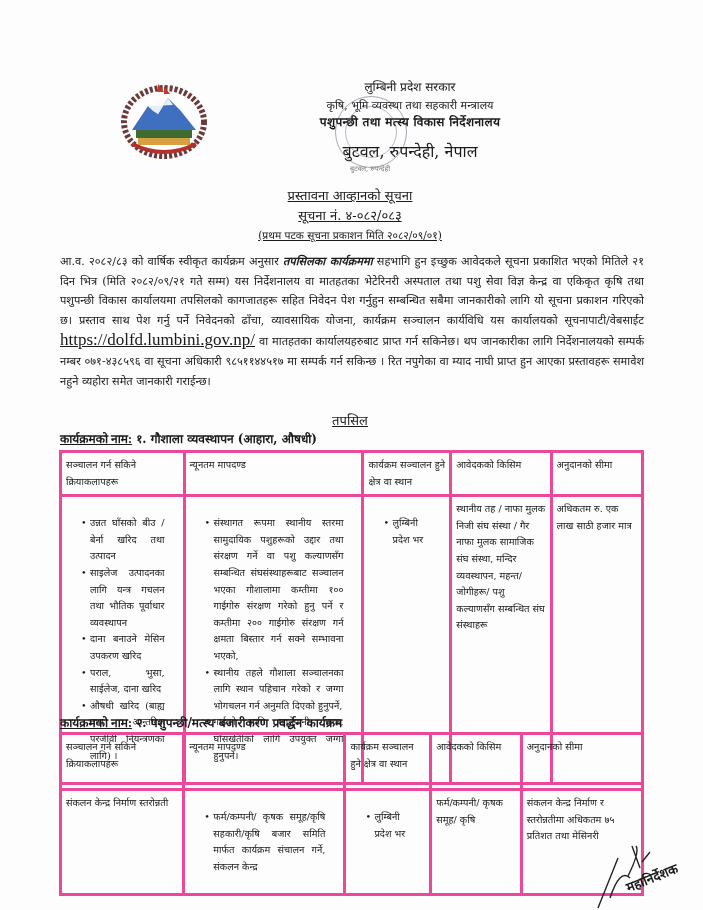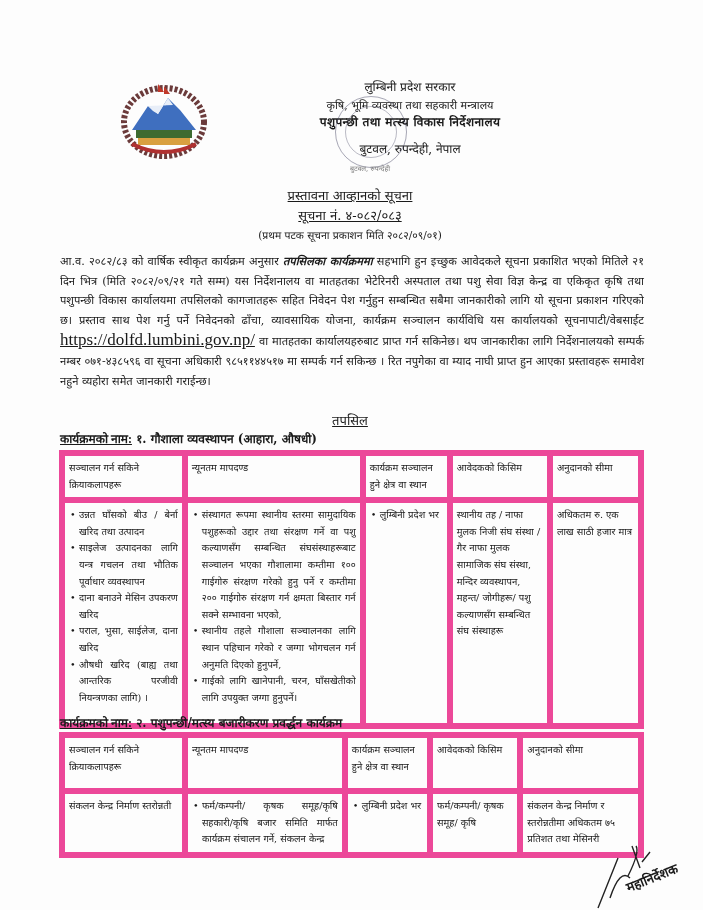--- a/index.html
+++ b/index.html
@@ -4,40 +4,40 @@
 <style>
   html, body { margin:0; padding:0; }
   body { width:703px; height:910px; background:#fdfdfd; position:relative; overflow:hidden;
          font-family:"DejaVu Serif", serif; color:#1a1a1a; }
   .abs { position:absolute; }
   .logo { left:118px; top:80px; width:92px; height:80px; }
   .hdr { left:200px; width:420px; text-align:center; }
   .h1 { top:78px; font-size:12px; }
   .h2 { top:97px; font-size:11px; }
   .h3 { top:113px; font-size:12px; font-weight:bold; letter-spacing:0.3px; }
-  .h4 { top:140px; font-size:12px; }
+  .h4 { top:140px; font-size:16px; }
   .seal { left:335px; top:96px; width:70px; height:70px; border-radius:50%;
           border:1.5px solid rgba(60,60,90,0.45); }
   .seal2 { left:345px; top:106px; width:50px; height:50px; border-radius:50%;
           border:1px solid rgba(60,60,90,0.35); }
   .sealtxt { left:340px; top:164px; font-size:7px; color:#777; width:60px; text-align:center; }
-  .title { left:150px; width:400px; text-align:center; }
+  .title { left:150px; width:400px; text-align:center;text-decoration:underline; }
   .t1 { top:186px; font-size:13px; text-decoration:underline; }
   .t2 { top:206px; font-size:13px; text-decoration:underline; }
   .t3 { top:228px; font-size:10.5px; }
   .para { left:60px; top:252px; width:584px; font-size:11.2px; line-height:19.6px; text-align:justify; }
   .para a { color:#1a1a1a; text-decoration:underline; font-family:"Liberation Serif", serif; font-size:17px; }
   .tapsil { left:150px; width:400px; top:411px; text-align:center; font-size:13px; text-decoration:underline; }
   .progname { left:60px; font-size:12px; font-weight:bold; }
   .progname .lbl { text-decoration:underline;font-family:Liberation Serif, serif; }
   table { position:absolute; border-collapse:collapse; font-size:9.6px; }
-  td { border:6px solid #ec4899; vertical-align:top; padding:4px 4px; line-height:16.6px; }
+  td { border:3px solid #ec4899; vertical-align:top; padding:4px 4px; line-height:16.6px; }
   .t1tbl { left:59px; top:450px; width:585px; }
   .t2tbl { left:59px; top:732px; width:585px; }
-  ul { margin:0; padding:0 0 0 10px; list-style:none; }
+  ul { margin:14px; padding:0 0 0 10px; list-style:none; }
   li { position:relative; text-align:justify; }
   li::before { content:"•"; position:absolute; left:-9px; }
   .sig { left:590px; top:838px; width:110px; height:72px; }
   .sigtxt { left:630px; top:878px; font-size:13px; transform:rotate(-22deg); transform-origin:left bottom; font-weight:bold; }
 </style>
 </head>
 <body>
 
 <svg class="abs logo" viewBox="0 0 92 80">
   <ellipse cx="46" cy="42" rx="40" ry="34" fill="none" stroke="#6b3b3b" stroke-width="6" stroke-dasharray="3 2"></ellipse>

